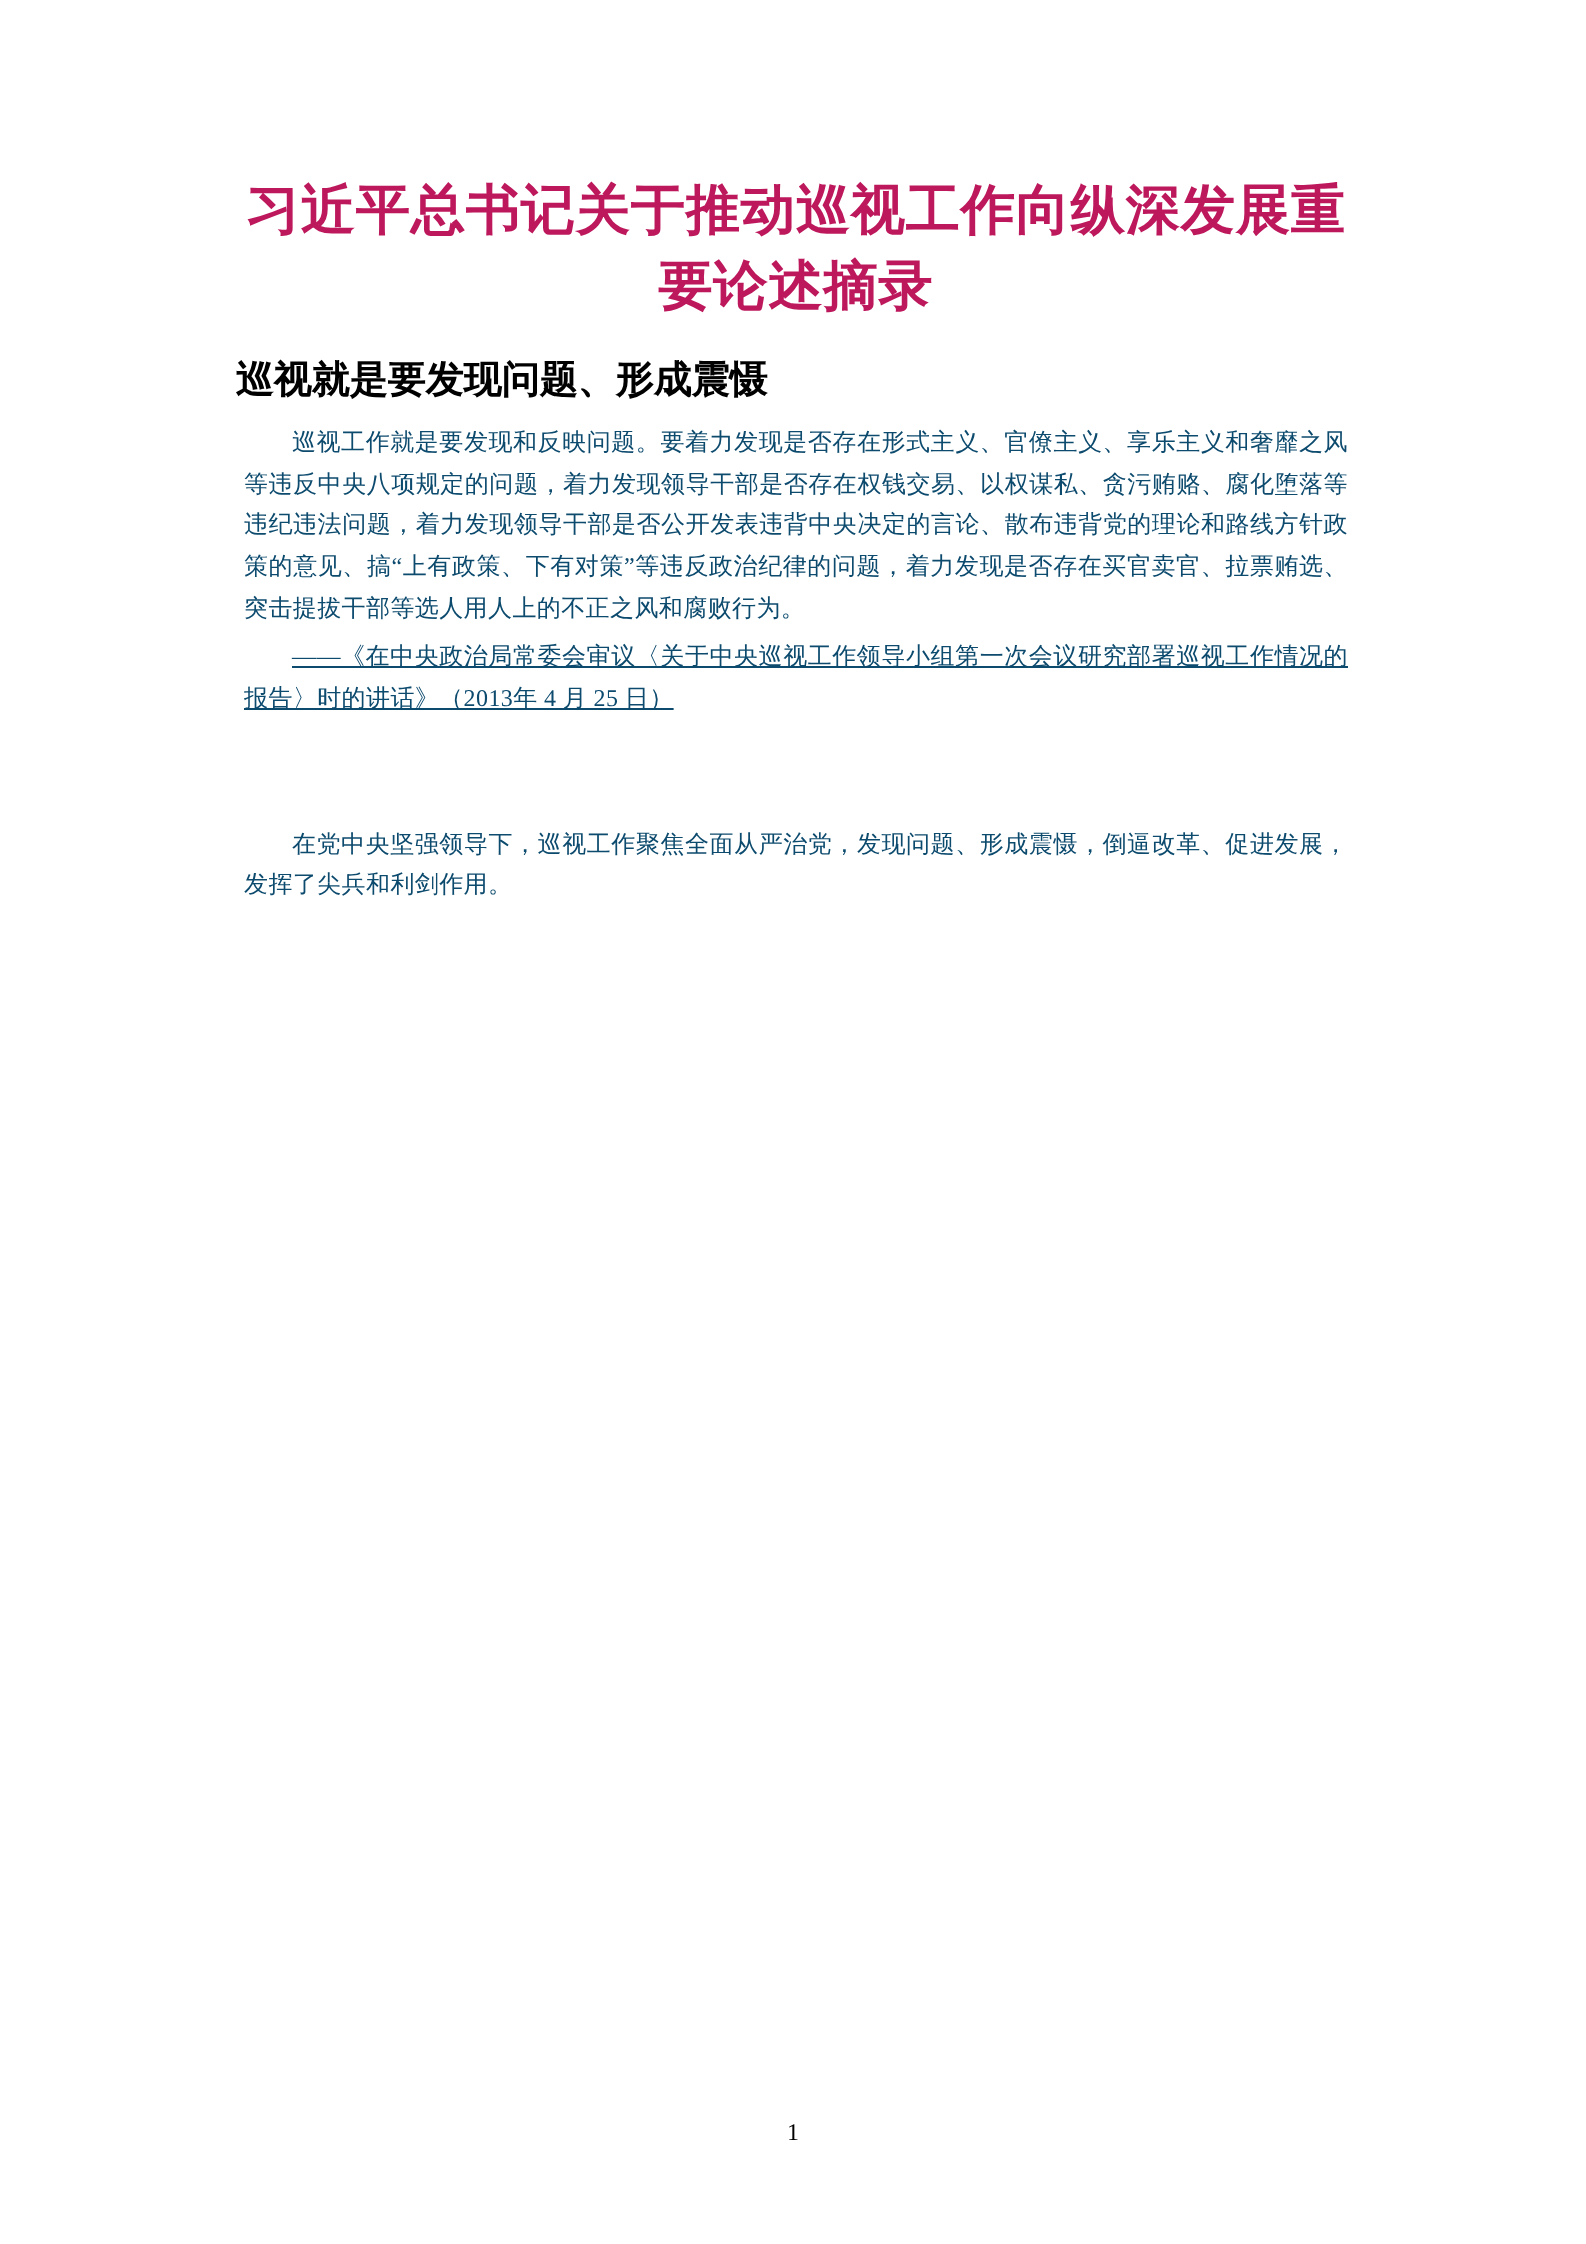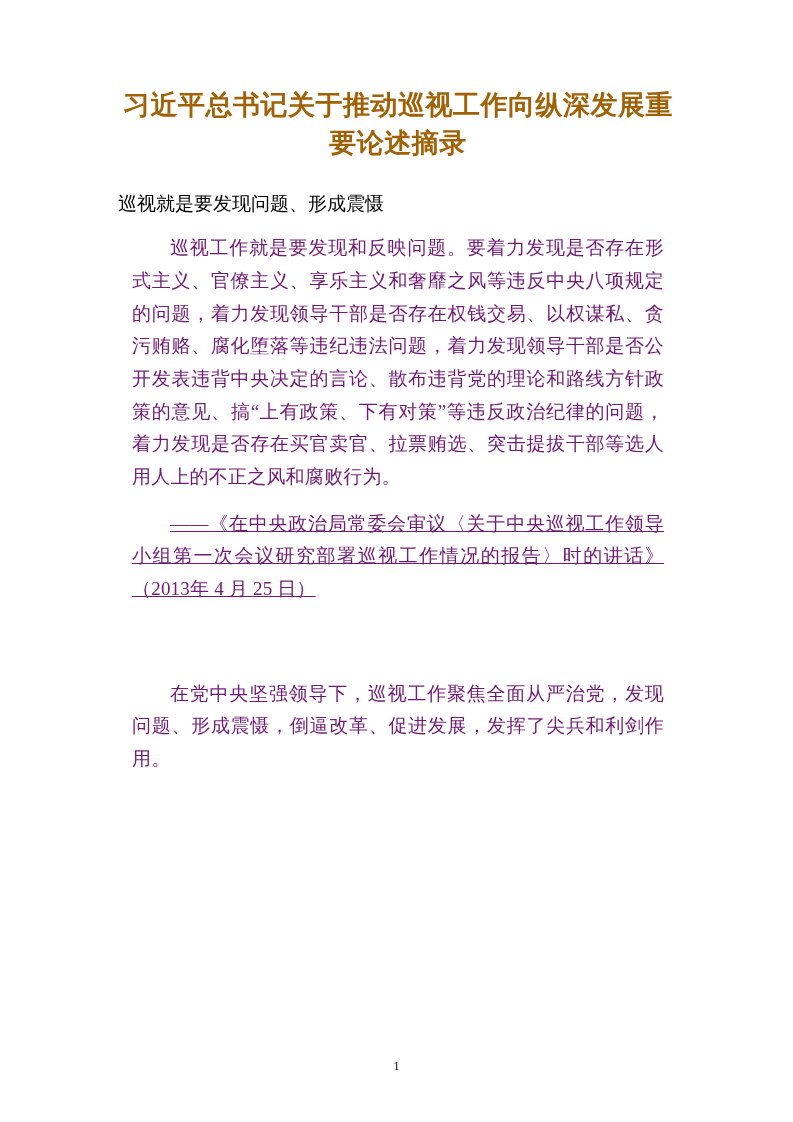--- a/index.html
+++ b/index.html
@@ -24,39 +24,39 @@
     left: 118px;
     top: 86px;
     width: 560px;
   }
   .doc-title {
     font-size: 27px;
     font-weight: bold;
     line-height: 1.42;
     text-align: center;
     letter-spacing: 0.5px;
-    margin: 0 0 27px 0;
-    color: #a16207;
+    margin: 0 0 14px 0;
+    color: #be185d;
   }
   .section-heading {
     font-size: 19px;
-    font-weight: normal;
+    font-weight: bold;
     line-height: 1.5;
     margin: 0 0 6px 0;
     padding-left: 0px;
     color: #000;
   }
   .para {
-    font-size: 19px;
+    font-size: 12px;
     line-height: 1.72;
     text-align: justify;
     text-justify: inter-ideograph;
     text-indent: 2em;
-    margin: 14px;
-    color: #701a75;
+    margin: 4px;
+    color: #0c4a6e;
     letter-spacing: 0.2px;
   }
   .para.source {
     text-indent: 2em;
     text-decoration: underline;
   }
   .spacer {
     height: 22px;
   }
   .page-number {

